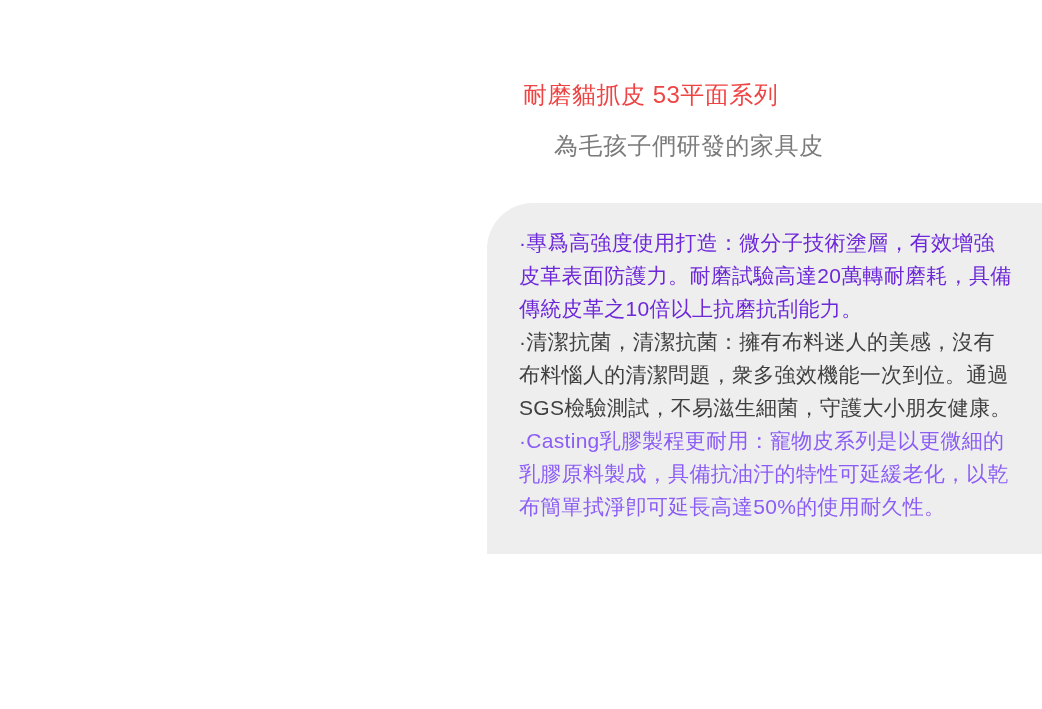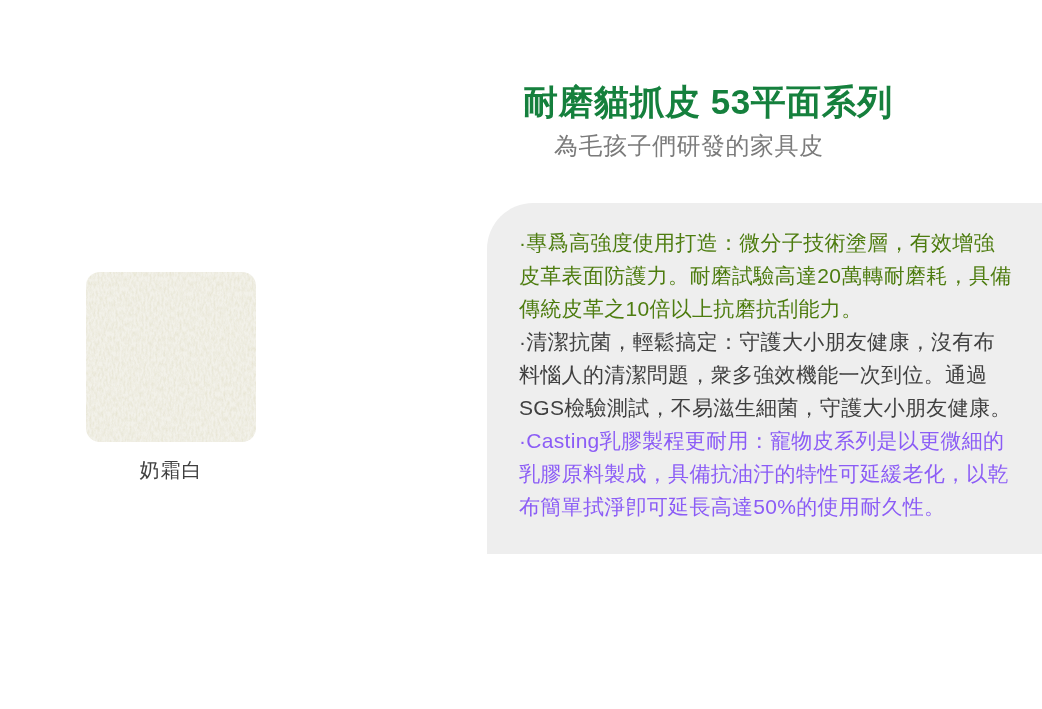--- a/index.html
+++ b/index.html
@@ -8,23 +8,23 @@
     position: relative;
     width: 1042px;
     height: 709px;
     overflow: hidden;
     font-family: "Liberation Sans", sans-serif;
   }
   .title {
     position: absolute;
     left: 523px;
     top: 80px;
-    font-size: 35px;
-    font-weight: 700;
-    color: #15803d;
+    font-size: 24px;
+    font-weight: 400;
+    color: #ef4444;
     letter-spacing: 0.5px;
     line-height: 1.25;
     white-space: nowrap;
   }
   .subtitle {
     position: absolute;
     left: 554px;
     top: 130px;
     font-size: 24px;
     font-weight: 400;
@@ -79,37 +79,23 @@
 </head>
 <body>
 
 <div class="canvas" style="background-color: rgb(255, 255, 255);">
 
   <h1 class="title">耐磨貓抓皮 53平面系列</h1>
   <h2 class="subtitle">為毛孩子們研發的家具皮</h2>
 
   <div class="swatches">
 
-    <div class="swatch-item">
-      <div class="swatch" style="background-color: rgb(242, 241, 233);">
-        <svg width="170" height="170" aria-hidden="true">
-          <defs>
-            <filter id="fab-cream" x="0" y="0" width="100%" height="100%">
-              <feTurbulence type="fractalNoise" baseFrequency="0.5 0.2" numOctaves="4" seed="11" stitchTiles="stitch" result="n"></feTurbulence>
-              <feColorMatrix in="n" type="matrix" values="0 0 0 0 0.78  0 0 0 0 0.76  0 0 0 0 0.62  0 0 0 1.8 -0.65"></feColorMatrix>
-            </filter>
-          </defs>
-          <rect width="170" height="170" filter="url(#fab-cream)" opacity="0.85"></rect>
-        </svg>
-      </div>
-      <div class="swatch-label">奶霜白</div>
-    </div>
 
 
   </div>
 
   <div class="desc" style="background-color: rgb(238, 238, 238);">
-    <p style="color: #4d7c0f;">·專爲高強度使用打造：微分子技術塗層，有效增強皮革表面防護力。耐磨試驗高達20萬轉耐磨耗，具備傳統皮革之10倍以上抗磨抗刮能力。</p>
-    <p style="color: rgb(64, 64, 64);">·清潔抗菌，輕鬆搞定：守護大小朋友健康，沒有布料惱人的清潔問題，衆多強效機能一次到位。通過SGS檢驗測試，不易滋生細菌，守護大小朋友健康。</p>
+    <p style="color: #6d28d9;">·專爲高強度使用打造：微分子技術塗層，有效增強皮革表面防護力。耐磨試驗高達20萬轉耐磨耗，具備傳統皮革之10倍以上抗磨抗刮能力。</p>
+    <p style="color: rgb(64, 64, 64);">·清潔抗菌，清潔抗菌：擁有布料迷人的美感，沒有布料惱人的清潔問題，衆多強效機能一次到位。通過SGS檢驗測試，不易滋生細菌，守護大小朋友健康。</p>
     <p style="color: #8b5cf6;">·Casting乳膠製程更耐用：寵物皮系列是以更微細的乳膠原料製成，具備抗油汙的特性可延緩老化，以乾布簡單拭淨卽可延長高達50%的使用耐久性。</p>
   </div>
 
 </div>
 
 </body></html>

